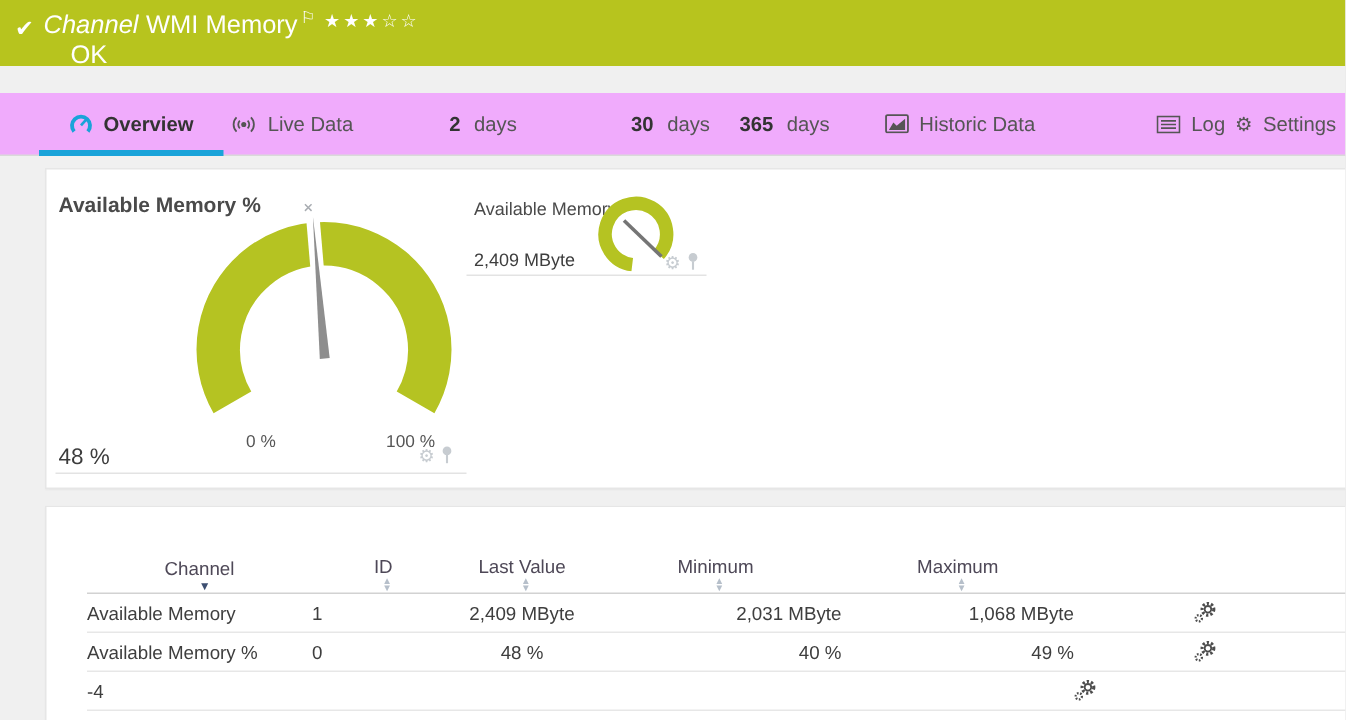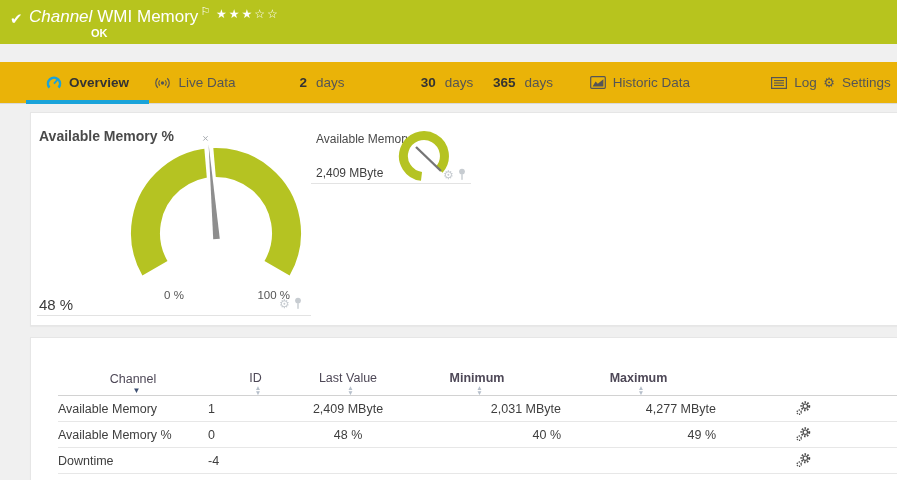--- a/index.html
+++ b/index.html
@@ -9,23 +9,23 @@
     background:#f0f0f0; font-family:"Liberation Sans", sans-serif;
     -webkit-font-smoothing:antialiased;
   }
   
   .sensor-bar { position:absolute; left:0; top:0; width:897px; height:44px; background:#b7c41e; color:#fff; }
   .check { position:absolute; left:10px; top:10px; font-size:15px; }
   .titleline { position:absolute; left:29px; top:7px; font-size:17px; white-space:nowrap; }
   .titleline .kind { font-style:italic; margin-right:5px; }
   .flag { font-size:11px; position:relative; top:-7px; margin-left:2px; }
   .stars { position:absolute; left:216px; top:7px; font-size:12px; letter-spacing:2px; cursor:pointer; }
-  .okstatus { position:absolute; left:47px; top:27px; font-size:11px; font-weight:bold;margin-left:44px; }
-  
-  .tabbar { position:absolute; left:0; top:62px; width:897px; height:42px; background:#eab308; border-bottom:1px solid #d9d9d9; }
+  .okstatus { position:absolute; left:47px; top:27px; font-size:17px; font-weight:normal; }
+  
+  .tabbar { position:absolute; left:0; top:62px; width:897px; height:42px; background:#f0abfc; border-bottom:1px solid #d9d9d9; }
   .tab { position:absolute; top:0; height:41px; display:flex; align-items:center; justify-content:center; gap:7px;
          font-size:13.5px; color:#555; cursor:pointer; white-space:nowrap; }
   .tab .num { font-weight:bold; color:#333; margin-right:2px; }
   .tab.active { color:#333; font-weight:bold; }
   .tab.active::after { content:""; position:absolute; left:0; right:0; bottom:-1px; height:4px; background:#1aa3d9; }
   .tab svg { display:block; }
   .t-overview { left:26px;  width:123px; }
   .t-live     { left:146px; width:98px; }
   .t-2d       { left:291px; width:62px; }
   .t-30d      { left:413px; width:68px; }
@@ -56,21 +56,21 @@
   .gauge-mini { position:absolute; left:367px; top:16px; }
   
   .chtable { position:absolute; left:0; top:33px; right:0; padding-left:27px; }
   .trow { display:grid; grid-template-columns:150px 95px 90px 168px 155px 80px 40px;
           height:26px; align-items:center; border-bottom:1px solid #e7e7e7; }
   .trow.thead { height:25px; border-bottom:1px solid #d2d2d2; }
   .c { font-size:12.5px; color:#3e3e3e; white-space:nowrap;flex-direction:column; }
   .thead .c { color:#4e4857; cursor:pointer; display:flex; align-items:center; }
   .c.alast { text-align:center; }
   .c.amin, .c.amax { text-align:right; }
-  .thead .c.amin, .thead .c.amax { justify-content:flex-end;font-weight:bold; }
+  .thead .c.amin, .thead .c.amax { justify-content:flex-end; }
   .c.agear { display:flex; justify-content:center; cursor:pointer; }
   .caret { font-size:8px; color:#3d4f71; margin-left:7px; }
   .updown { display:inline-flex; flex-direction:column; margin-left:5px; font-size:6.5px; line-height:5px; color:#b6bfca; }
 </style>
 </head>
 <body>
 
 <div class="page">
 
   <div class="sensor-bar">
@@ -213,21 +213,21 @@
         </div>
         <div class="c"></div>
         <div class="c"></div>
       </div>
 
       <div class="trow">
         <div class="c">Available Memory</div>
         <div class="c">1</div>
         <div class="c alast">2,409 MByte</div>
         <div class="c amin">2,031 MByte</div>
-        <div class="c amax">4,277 MByte</div>
+        <div class="c amax">1,068 MByte</div>
         <div class="c"></div>
         <div class="c agear">
           <svg width="15" height="15" viewBox="0 0 15 15">
             <circle cx="9.3" cy="5.2" r="3.9" fill="none" stroke="#4d4d4d" stroke-width="2.1" stroke-dasharray="1.5 1.35"></circle>
             <circle cx="9.3" cy="5.2" r="2.2" fill="none" stroke="#4d4d4d" stroke-width="1.2"></circle>
             <circle cx="3.2" cy="11.2" r="2.1" fill="none" stroke="#4d4d4d" stroke-width="1.5" stroke-dasharray="1.1 1"></circle>
           </svg>
         </div>
       </div>
 
@@ -241,21 +241,20 @@
         <div class="c agear">
           <svg width="15" height="15" viewBox="0 0 15 15">
             <circle cx="9.3" cy="5.2" r="3.9" fill="none" stroke="#4d4d4d" stroke-width="2.1" stroke-dasharray="1.5 1.35"></circle>
             <circle cx="9.3" cy="5.2" r="2.2" fill="none" stroke="#4d4d4d" stroke-width="1.2"></circle>
             <circle cx="3.2" cy="11.2" r="2.1" fill="none" stroke="#4d4d4d" stroke-width="1.5" stroke-dasharray="1.1 1"></circle>
           </svg>
         </div>
       </div>
 
       <div class="trow">
-        <div class="c">Downtime</div>
         <div class="c">-4</div>
         <div class="c alast"></div>
         <div class="c amin"></div>
         <div class="c amax"></div>
         <div class="c"></div>
         <div class="c agear">
           <svg width="15" height="15" viewBox="0 0 15 15">
             <circle cx="9.3" cy="5.2" r="3.9" fill="none" stroke="#4d4d4d" stroke-width="2.1" stroke-dasharray="1.5 1.35"></circle>
             <circle cx="9.3" cy="5.2" r="2.2" fill="none" stroke="#4d4d4d" stroke-width="1.2"></circle>
             <circle cx="3.2" cy="11.2" r="2.1" fill="none" stroke="#4d4d4d" stroke-width="1.5" stroke-dasharray="1.1 1"></circle>

